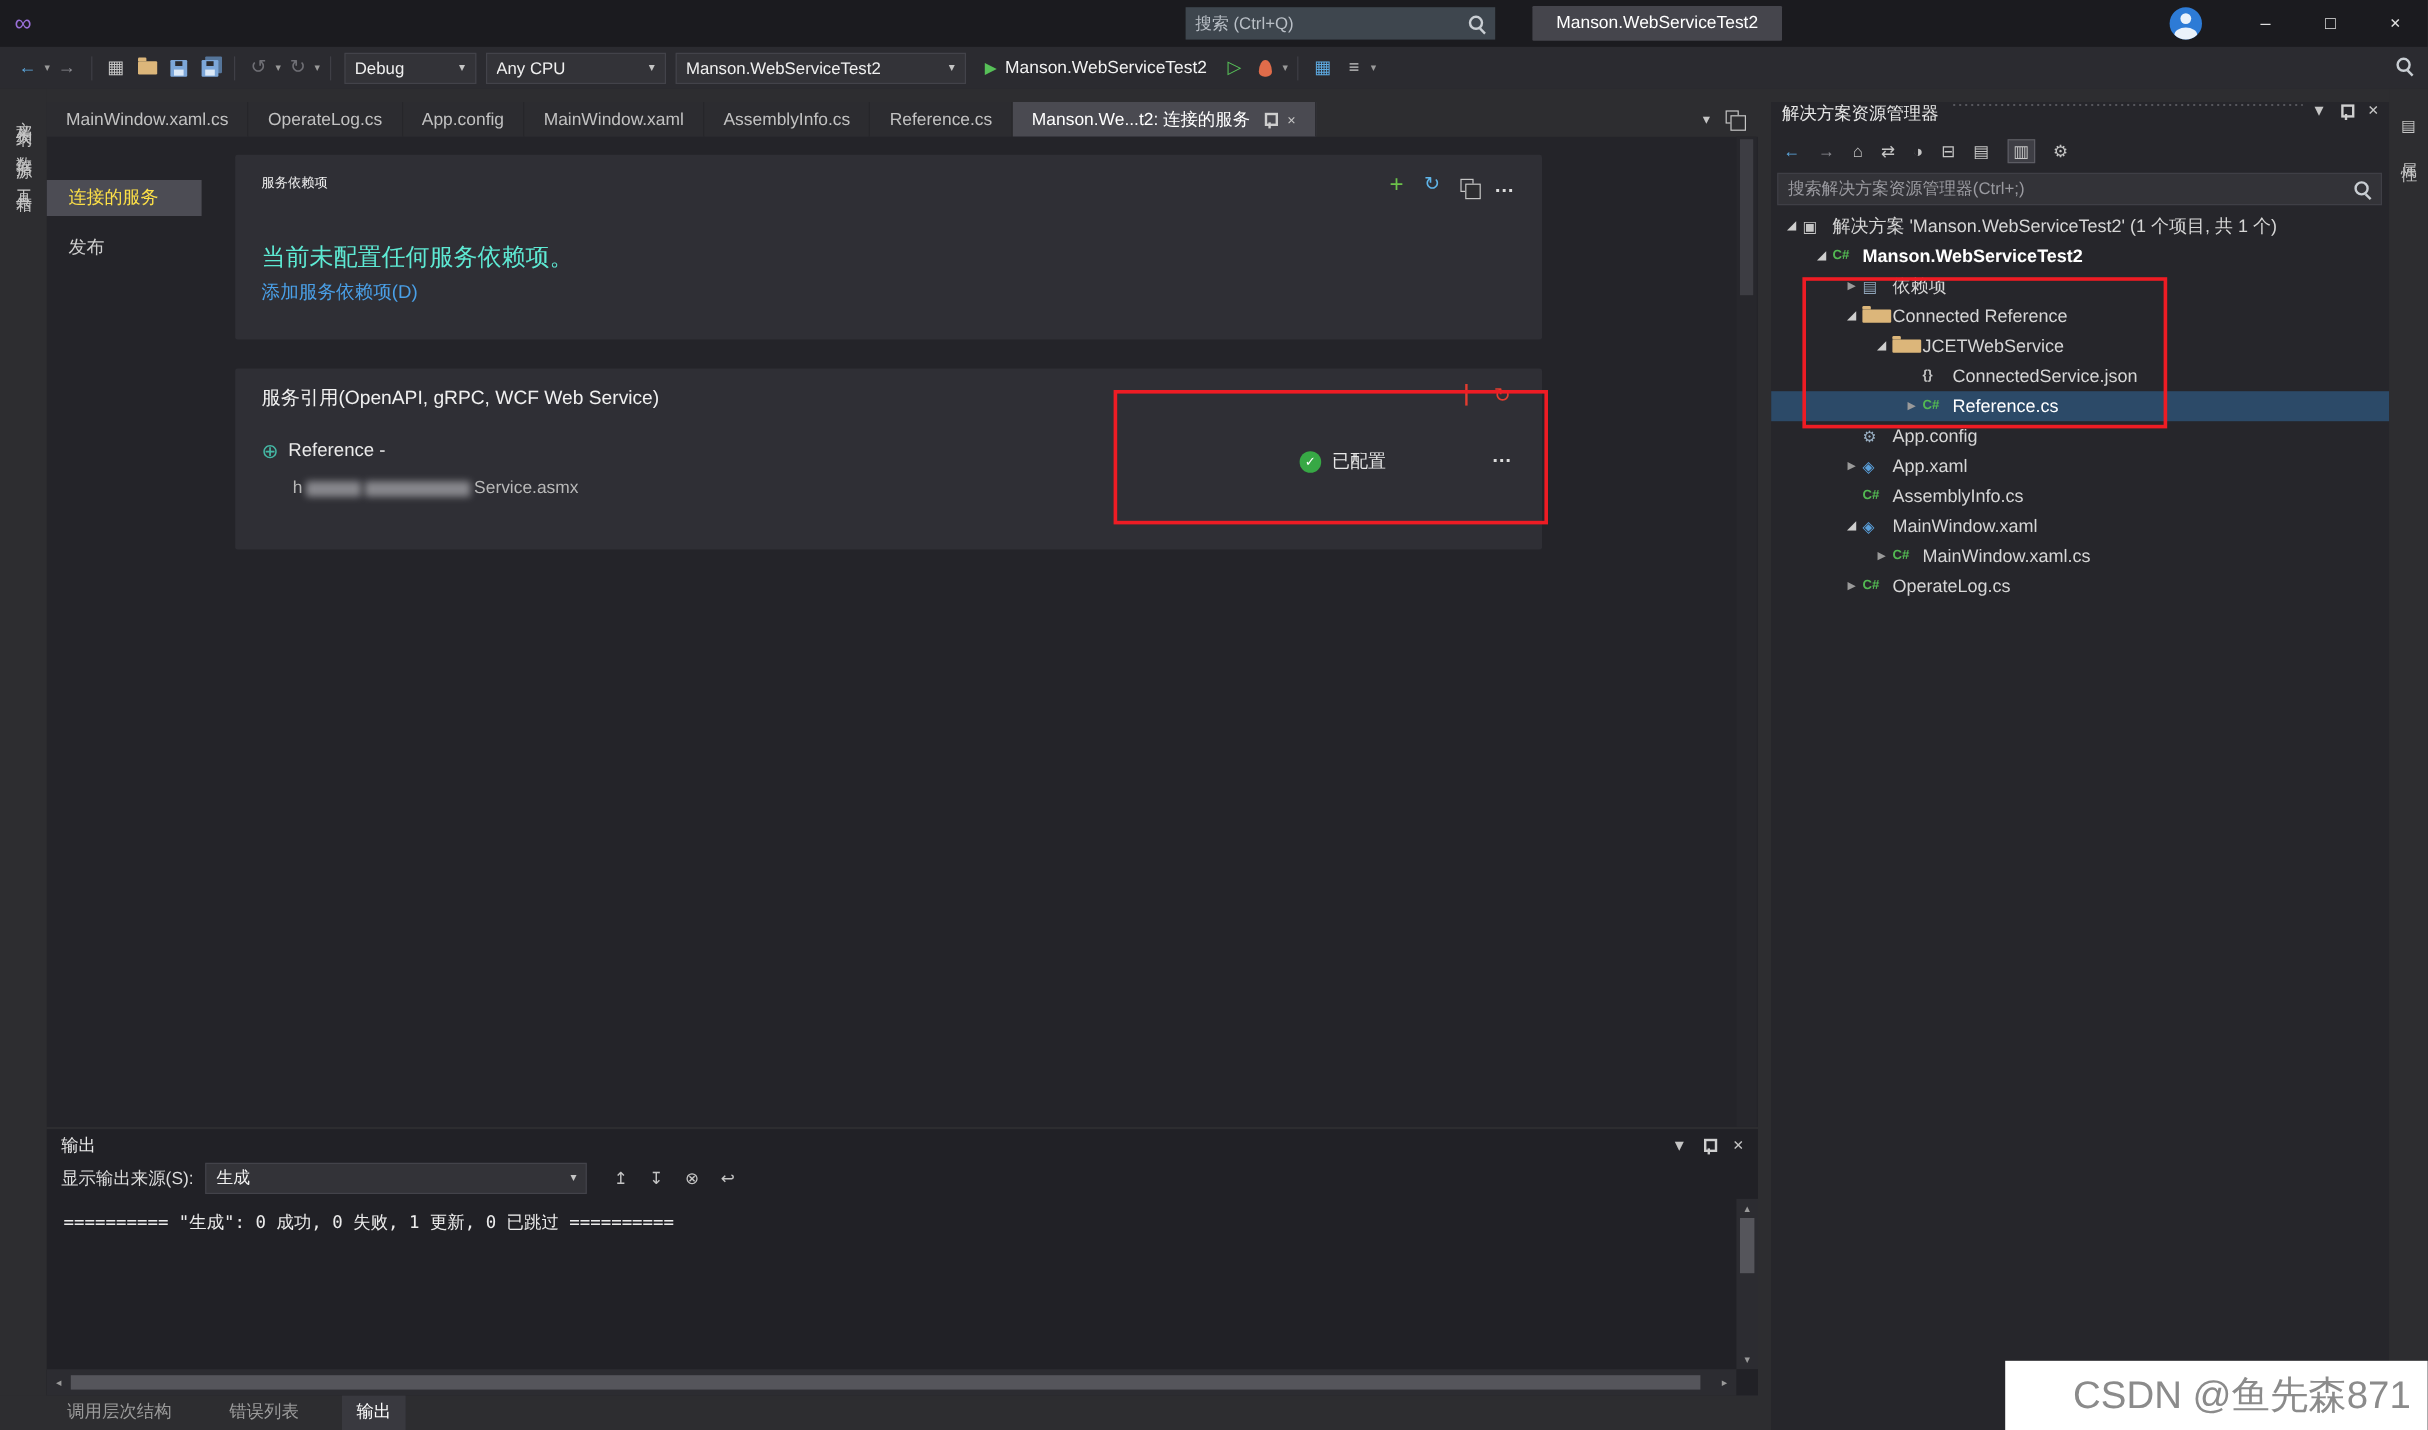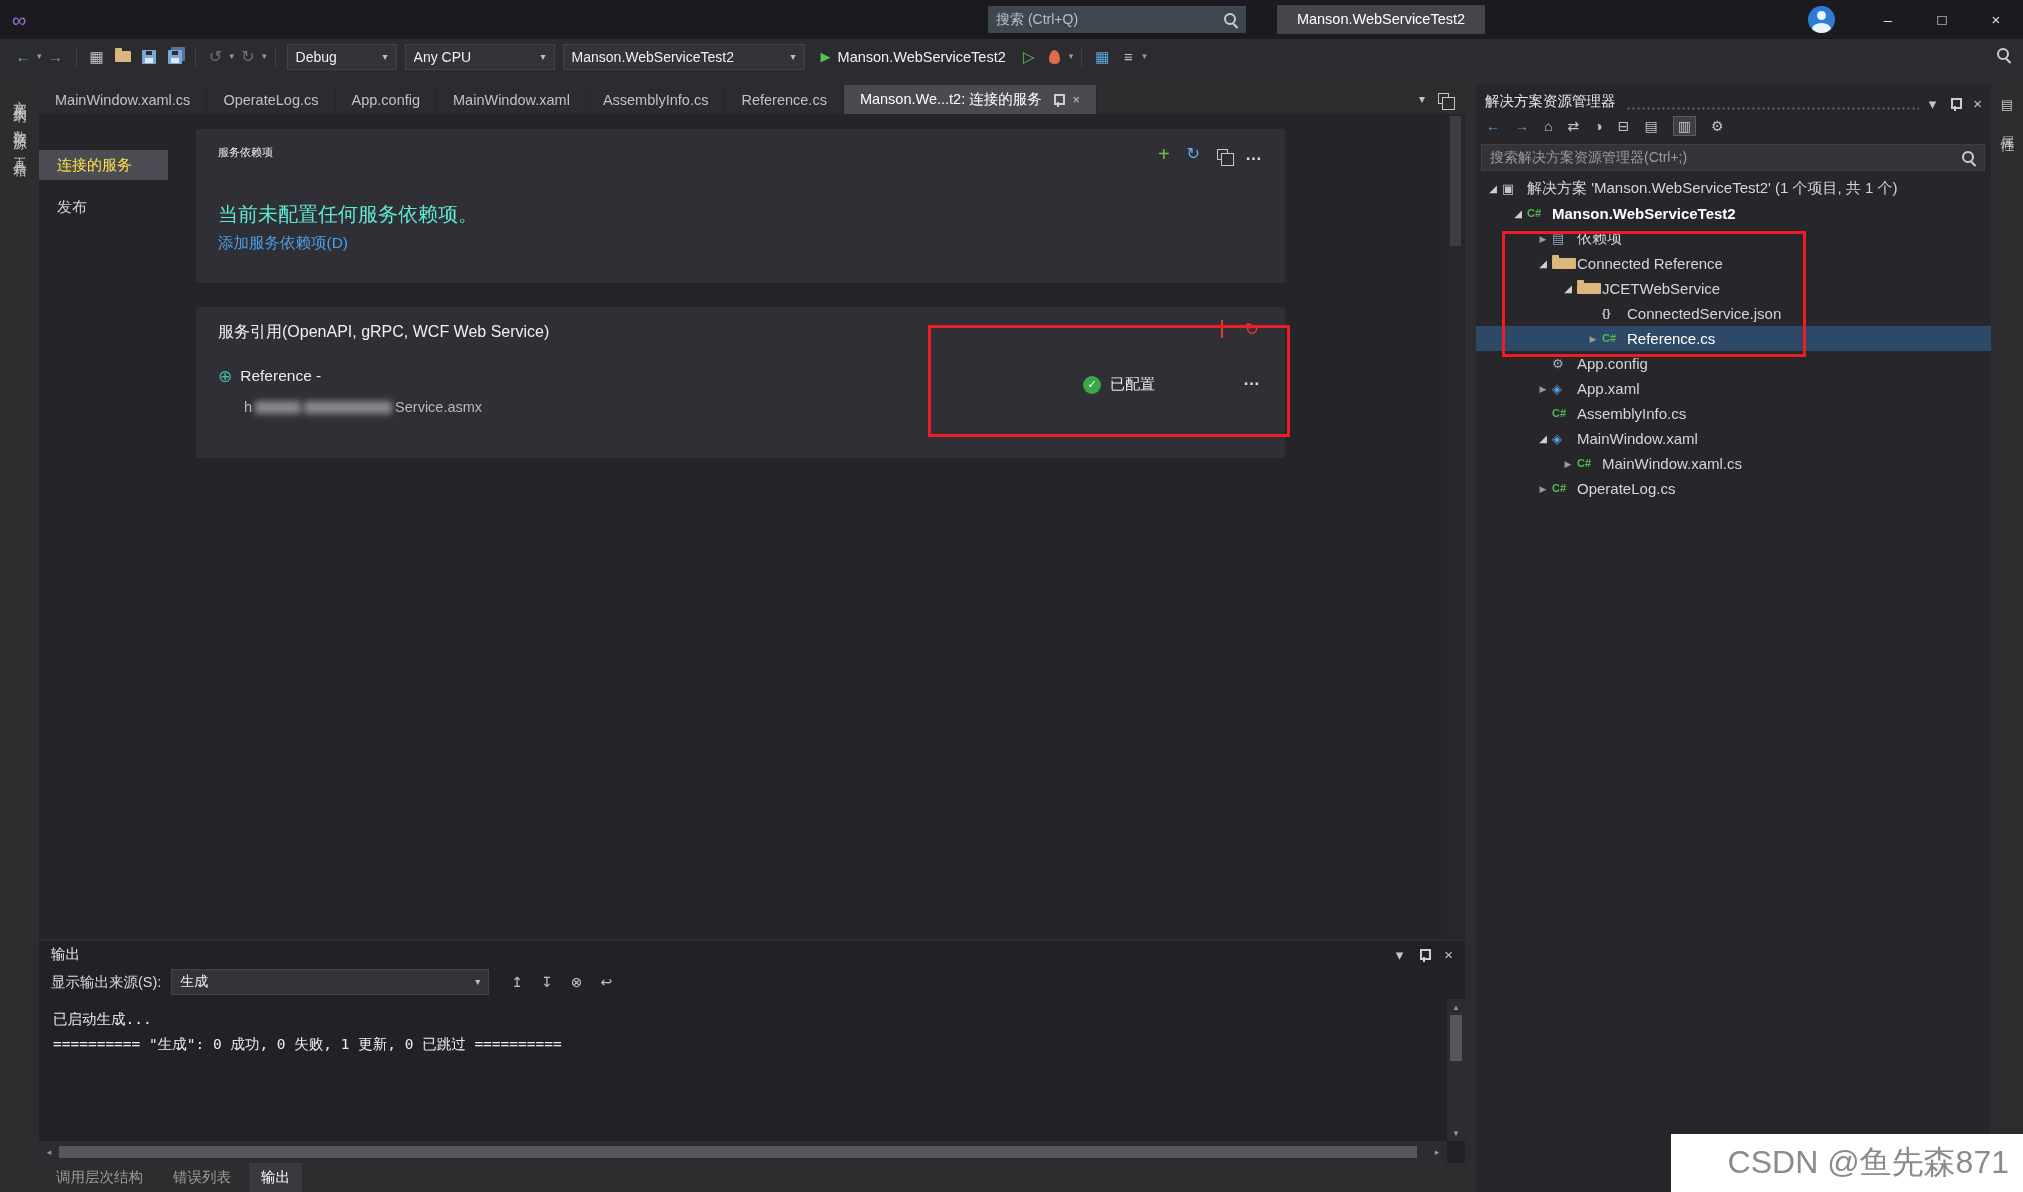--- a/index.html
+++ b/index.html
@@ -107,21 +107,21 @@
 #ref-name{font-size:15.5px;color:#ebebeb}
 #ref-url{position:absolute;left:48px;top:92px;display:flex;align-items:center;gap:3px;font-size:14.5px;color:#b9b9b9}
 #ref-status{position:absolute;right:130px;top:68px;display:flex;align-items:center;gap:9px}
 #ref-status .st{font-size:15px;color:#e8e8e8}
 #refs-more{position:absolute;right:24px;top:64px}
 #editor-scrollbar{position:absolute;right:1px;top:0;width:17px;height:825px;background:#27272c}
 #editor-scroll-thumb{position:absolute;left:3px;top:2px;width:11px;height:130px;background:#3d3d43}
 
 
 #solution-explorer{position:absolute;left:1476px;top:85px;width:515px;height:1107px;background:#26262b}
-#se-header{height:26px;display:flex;align-items:flex-end;padding:0 9px}
+#se-header{height:26px;display:flex;align-items:flex-start;padding:0 9px}
 #se-title{font-size:14.5px;color:#e8e8e8;white-space:nowrap}
 #se-grip{flex:1;height:5px;margin:0 10px;background-image:radial-gradient(#56565c 1px,transparent 1.2px);background-size:5px 5px}
 #se-header-icons{display:flex;gap:12px;align-items:center}
 #se-toolbar{height:30px;display:flex;align-items:center;gap:15px;padding-left:10px}
 #se-toolbar .icon{font-size:14px}
 .icon.pressed{background:#3e3e45;border:1px solid #5c5c63;padding:2px 4px}
 #se-search{margin:3px 6px 3px 5px;height:27px;background:#333338;border:1px solid #3f3f46;display:flex;align-items:center;padding:0 8px}
 #se-search .ph{flex:1;font-size:14px;color:#9a9aa0;white-space:nowrap;overflow:hidden}
 #se-tree{margin-top:5px}
 .trow{height:25px;display:flex;align-items:center;font-size:15px;color:#d6d6d6;white-space:nowrap}
@@ -154,21 +154,21 @@
 #op-vscroll{position:absolute;right:0;top:58px;width:18px;bottom:22px;background:#2c2c31}
 #op-vscroll .arr{position:absolute;left:0;width:18px;height:14px;text-align:center;font-size:9px;color:#9a9a9a;line-height:14px}
 #op-vscroll .up{top:1px}#op-vscroll .down{bottom:1px}
 #op-vthumb{position:absolute;left:3px;top:16px;width:12px;height:46px;background:#55555b}
 #op-hscroll{position:absolute;left:0;bottom:0;right:18px;height:22px;background:#2c2c31}
 #op-hscroll .arr{position:absolute;top:0;width:16px;height:22px;text-align:center;font-size:9px;color:#9a9a9a;line-height:22px}
 #op-hscroll .left{left:2px}#op-hscroll .right{right:2px}
 #op-hthumb{position:absolute;left:20px;right:30px;top:5px;height:12px;background:#55555b}
 
 
-#bottom-bar{position:absolute;left:0;top:1163px;width:1465px;height:29px;background:#2d2d30;display:flex;align-items:center;padding-left:44px;gap:6px}
+#bottom-bar{position:absolute;left:0;top:1163px;width:1465px;height:29px;background:#2d2d30;display:flex;align-items:center;padding-left:44px;gap:24px}
 .btab{height:29px;line-height:29px;padding:0 12px;font-size:14.5px;color:#9c9c9c;white-space:nowrap}
 .btab.active{background:#39393f;color:#fff}
 
 
 .red-annotation{position:absolute;border:3px solid #ee1c24;z-index:50;pointer-events:none}
 #red-rect-tree{left:1502px;top:231px;width:304px;height:126px}
 #red-rect-status{left:928px;top:325px;width:362px;height:112px}
 #watermark{position:absolute;right:0;bottom:0;width:352px;height:58px;background:#ffffff;display:flex;align-items:center;justify-content:flex-end;padding-right:14px;z-index:60}
 #watermark span{font-size:32px;color:#8b8b8b;white-space:nowrap}
 </style>
@@ -452,21 +452,20 @@
         <span class="caret icon" data-name="chevron-down-icon">▾</span>
       </div>
       <span id="op-icons" data-name="output-toolbar-icons">
           <span class="icon" data-name="prev-message-icon">↥</span>
           <span class="icon" data-name="next-message-icon">↧</span>
           <span class="icon" data-name="clear-all-icon">⊗</span>
           <span class="icon" data-name="word-wrap-icon">↩</span>
         </span>
     </div>
     <div id="output-content" data-name="output-content">
-        <div class="oline" data-name="output-line">已启动生成...</div>
         <div class="oline" data-name="output-line">========== "生成": 0 成功, 0 失败, 1 更新, 0 已跳过 ==========</div>
       </div>
     <div id="op-vscroll" data-name="vertical-scrollbar">
       <span class="arr up" data-name="scroll-up-icon">▴</span>
       <div id="op-vthumb" data-name="scrollbar-thumb"></div>
       <span class="arr down" data-name="scroll-down-icon">▾</span>
     </div>
     <div id="op-hscroll" data-name="horizontal-scrollbar">
       <span class="arr left" data-name="scroll-left-icon">◂</span>
       <div id="op-hthumb" data-name="scrollbar-thumb"></div>

